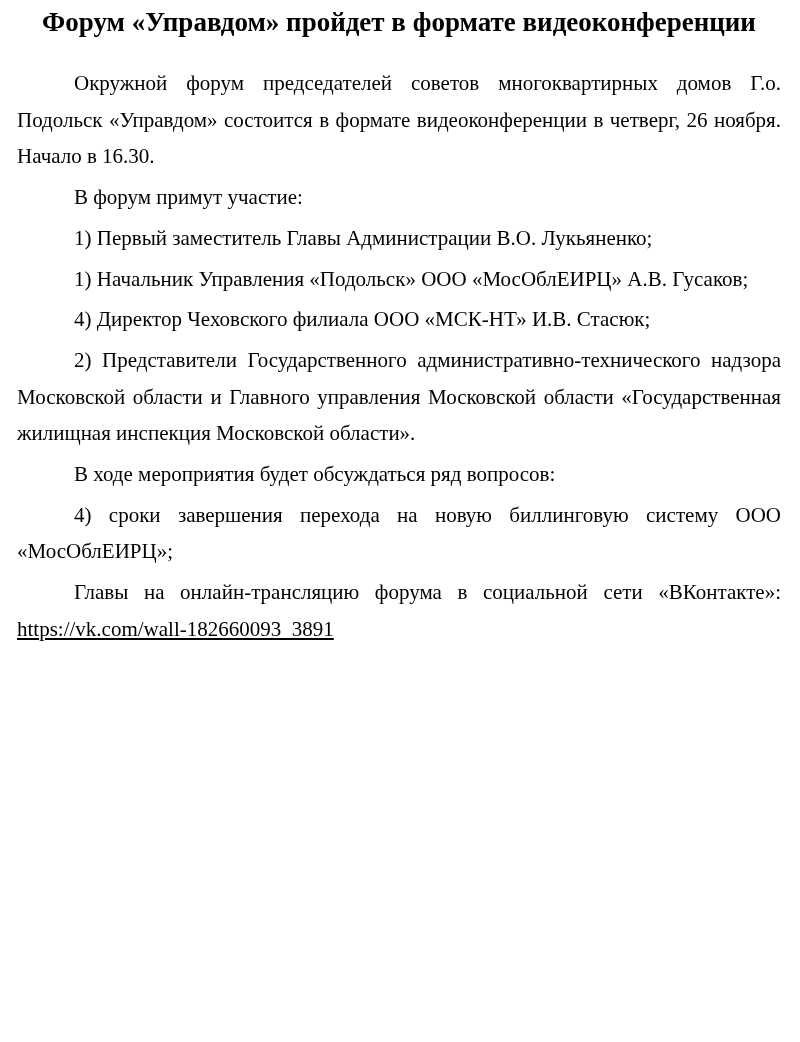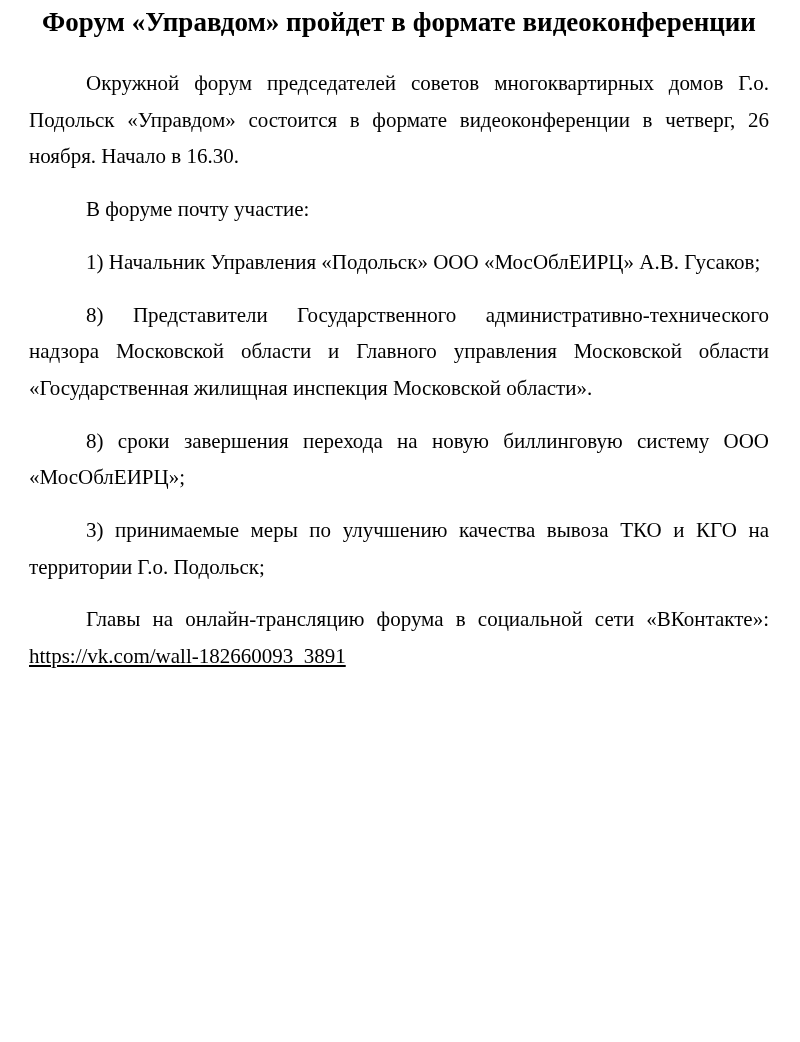--- a/index.html
+++ b/index.html
@@ -30,21 +30,21 @@
   }
   .doc-title .title-line {
     display: block;
   }
   .doc-body {
     margin-top: 27px;
     font-size: 21px;
     line-height: 36.7px;
   }
   .doc-body p {
-    margin: 16px;
+    margin: 4px;
     text-indent: 57px;
     text-align: justify;
   }
   .doc-link {
     color: #000000;
     text-decoration: underline;
   }
 </style>
 </head>
 <body>
@@ -52,34 +52,36 @@
 <main class="page">
 
   <h1 class="doc-title">
     <span class="title-line">Форум «Управдом» пройдет в формате видеоконференции</span>
   </h1>
 
   <section class="doc-body">
 
     <p>Окружной форум председателей советов многоквартирных домов Г.о. Подольск «Управдом» состоится в формате видеоконференции в четверг, 26 ноября. Начало в 16.30.</p>
 
-    <p>В форуме почту участие:</p>
+    <p>В форум примут участие:</p>
 
+    <p>1) Первый заместитель Главы Администрации В.О. Лукьяненко;</p>
 
 
     <p>1) Начальник Управления «Подольск» ООО «МосОблЕИРЦ» А.В. Гусаков;</p>
 
+    <p>4) Директор Чеховского филиала ООО «МСК-НТ» И.В. Стасюк;</p>
 
-    <p>8) Представители Государственного административно-технического надзора Московской области и Главного управления Московской области «Государственная жилищная инспекция Московской области».</p>
+    <p>2) Представители Государственного административно-технического надзора Московской области и Главного управления Московской области «Государственная жилищная инспекция Московской области».</p>
+
+    <p>В ходе мероприятия будет обсуждаться ряд вопросов:</p>
 
 
+    <p>4) сроки завершения перехода на новую биллинговую систему ООО «МосОблЕИРЦ»;</p>
 
-    <p>8) сроки завершения перехода на новую биллинговую систему ООО «МосОблЕИРЦ»;</p>
-
-    <p>3) принимаемые меры по улучшению качества вывоза ТКО и КГО на территории Г.о. Подольск;</p>
 
 
 
     <p>
       <span>Главы на онлайн-трансляцию форума в социальной сети «ВКонтакте»:</span>
       <a class="doc-link" href="#">https://vk.com/wall-182660093_3891</a>
     </p>
 
   </section>
 

